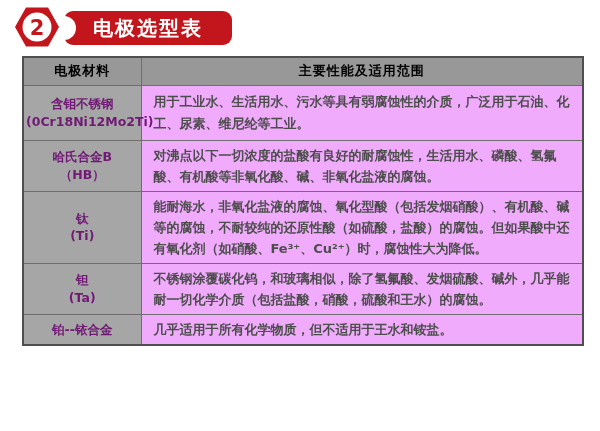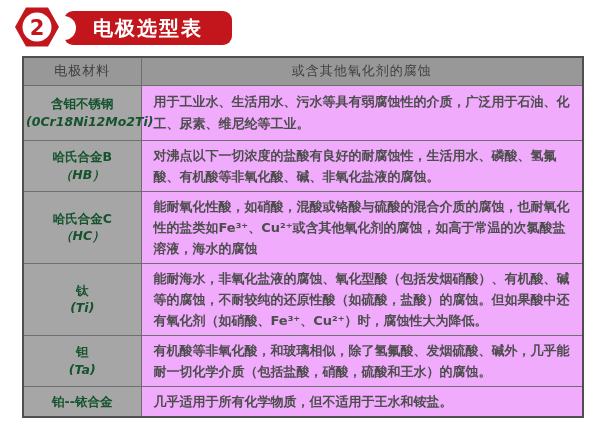--- a/index.html
+++ b/index.html
@@ -24,37 +24,37 @@
     border: 2px solid #4f4f4f;
   }
   table.electrode col.c1 { width: 118px; }
   table.electrode col.c2 { width: 442px; }
   table.electrode th, table.electrode td {
     border: 1px solid #6e6e6e;
     vertical-align: middle;
   }
   table.electrode th {
     background: #989898;
-    color: #404040;
+    color: #000000;
     font-size: 13px;
-    font-weight: normal;
+    font-weight: bold;
     text-align: center;
     height: 28px;
     letter-spacing: 1px;
   }
   td.material {
     background: #a6a6a6;
-    color: #14532d;
+    color: #701a75;
     font-size: 12.5px;
     font-weight: bold;
     text-align: center;
     line-height: 1.4;
     padding: 3px 2px;
   }
-  td.material .code { display: block; font-weight: bold; font-style: italic; }
+  td.material .code { display: block; font-weight: bold; }
   td.desc {
     background: #f0abfc;
     color: #4d4d4d;
     font-size: 13px;
     font-weight: 600;
     line-height: 1.62;
     padding: 4px 10px 4px 12px;
     text-align: left;
   }
   tr.r1 { height: 55px; }
@@ -87,58 +87,51 @@
 
   <div class="tbl-wrap">
     <table class="electrode">
       <colgroup>
           <col class="c1">
           <col class="c2">
         </colgroup>
       <thead>
         <tr>
           <th>电极材料</th>
-          <th>或含其他氧化剂的腐蚀</th>
+          <th>主要性能及适用范围</th>
         </tr>
       </thead>
       <tbody>
         <tr class="r1">
           <td class="material">
             <span class="mname">含钼不锈钢</span>
             <span class="code">(0Cr18Ni12Mo2Ti)</span>
           </td>
           <td class="desc">用于工业水、生活用水、污水等具有弱腐蚀性的介质，广泛用于石油、化工、尿素、维尼纶等工业。</td>
         </tr>
         <tr class="r2">
           <td class="material">
             <span class="mname">哈氏合金B</span>
             <span class="code">（HB）</span>
           </td>
           <td class="desc">对沸点以下一切浓度的盐酸有良好的耐腐蚀性，生活用水、磷酸、氢氟酸、有机酸等非氧化酸、碱、非氧化盐液的腐蚀。</td>
         </tr>
-        <tr class="r3">
-          <td class="material">
-            <span class="mname">哈氏合金C</span>
-            <span class="code">（HC）</span>
-          </td>
-          <td class="desc">能耐氧化性酸，如硝酸，混酸或铬酸与硫酸的混合介质的腐蚀，也耐氧化性的盐类如Fe³⁺、Cu²⁺或含其他氧化剂的腐蚀，如高于常温的次氯酸盐溶液，海水的腐蚀</td>
-        </tr>
         <tr class="r4">
           <td class="material">
             <span class="mname">钛</span>
             <span class="code">(Ti)</span>
           </td>
           <td class="desc">能耐海水，非氧化盐液的腐蚀、氧化型酸（包括发烟硝酸）、有机酸、碱等的腐蚀，不耐较纯的还原性酸（如硫酸，盐酸）的腐蚀。但如果酸中还有氧化剂（如硝酸、Fe³⁺、Cu²⁺）时，腐蚀性大为降低。</td>
         </tr>
         <tr class="r5">
           <td class="material">
             <span class="mname">钽</span>
             <span class="code">(Ta)</span>
           </td>
-          <td class="desc">有机酸等非氧化酸，和玻璃相似，除了氢氟酸、发烟硫酸、碱外，几乎能耐一切化学介质（包括盐酸，硝酸，硫酸和王水）的腐蚀。</td>
+          <td class="desc">不锈钢涂覆碳化钨，和玻璃相似，除了氢氟酸、发烟硫酸、碱外，几乎能耐一切化学介质（包括盐酸，硝酸，硫酸和王水）的腐蚀。</td>
         </tr>
         <tr class="r7">
           <td class="material">
             <span class="mname">铂--铱合金</span>
           </td>
           <td class="desc">几乎适用于所有化学物质，但不适用于王水和铵盐。</td>
         </tr>
       </tbody>
     </table>
   </div>

